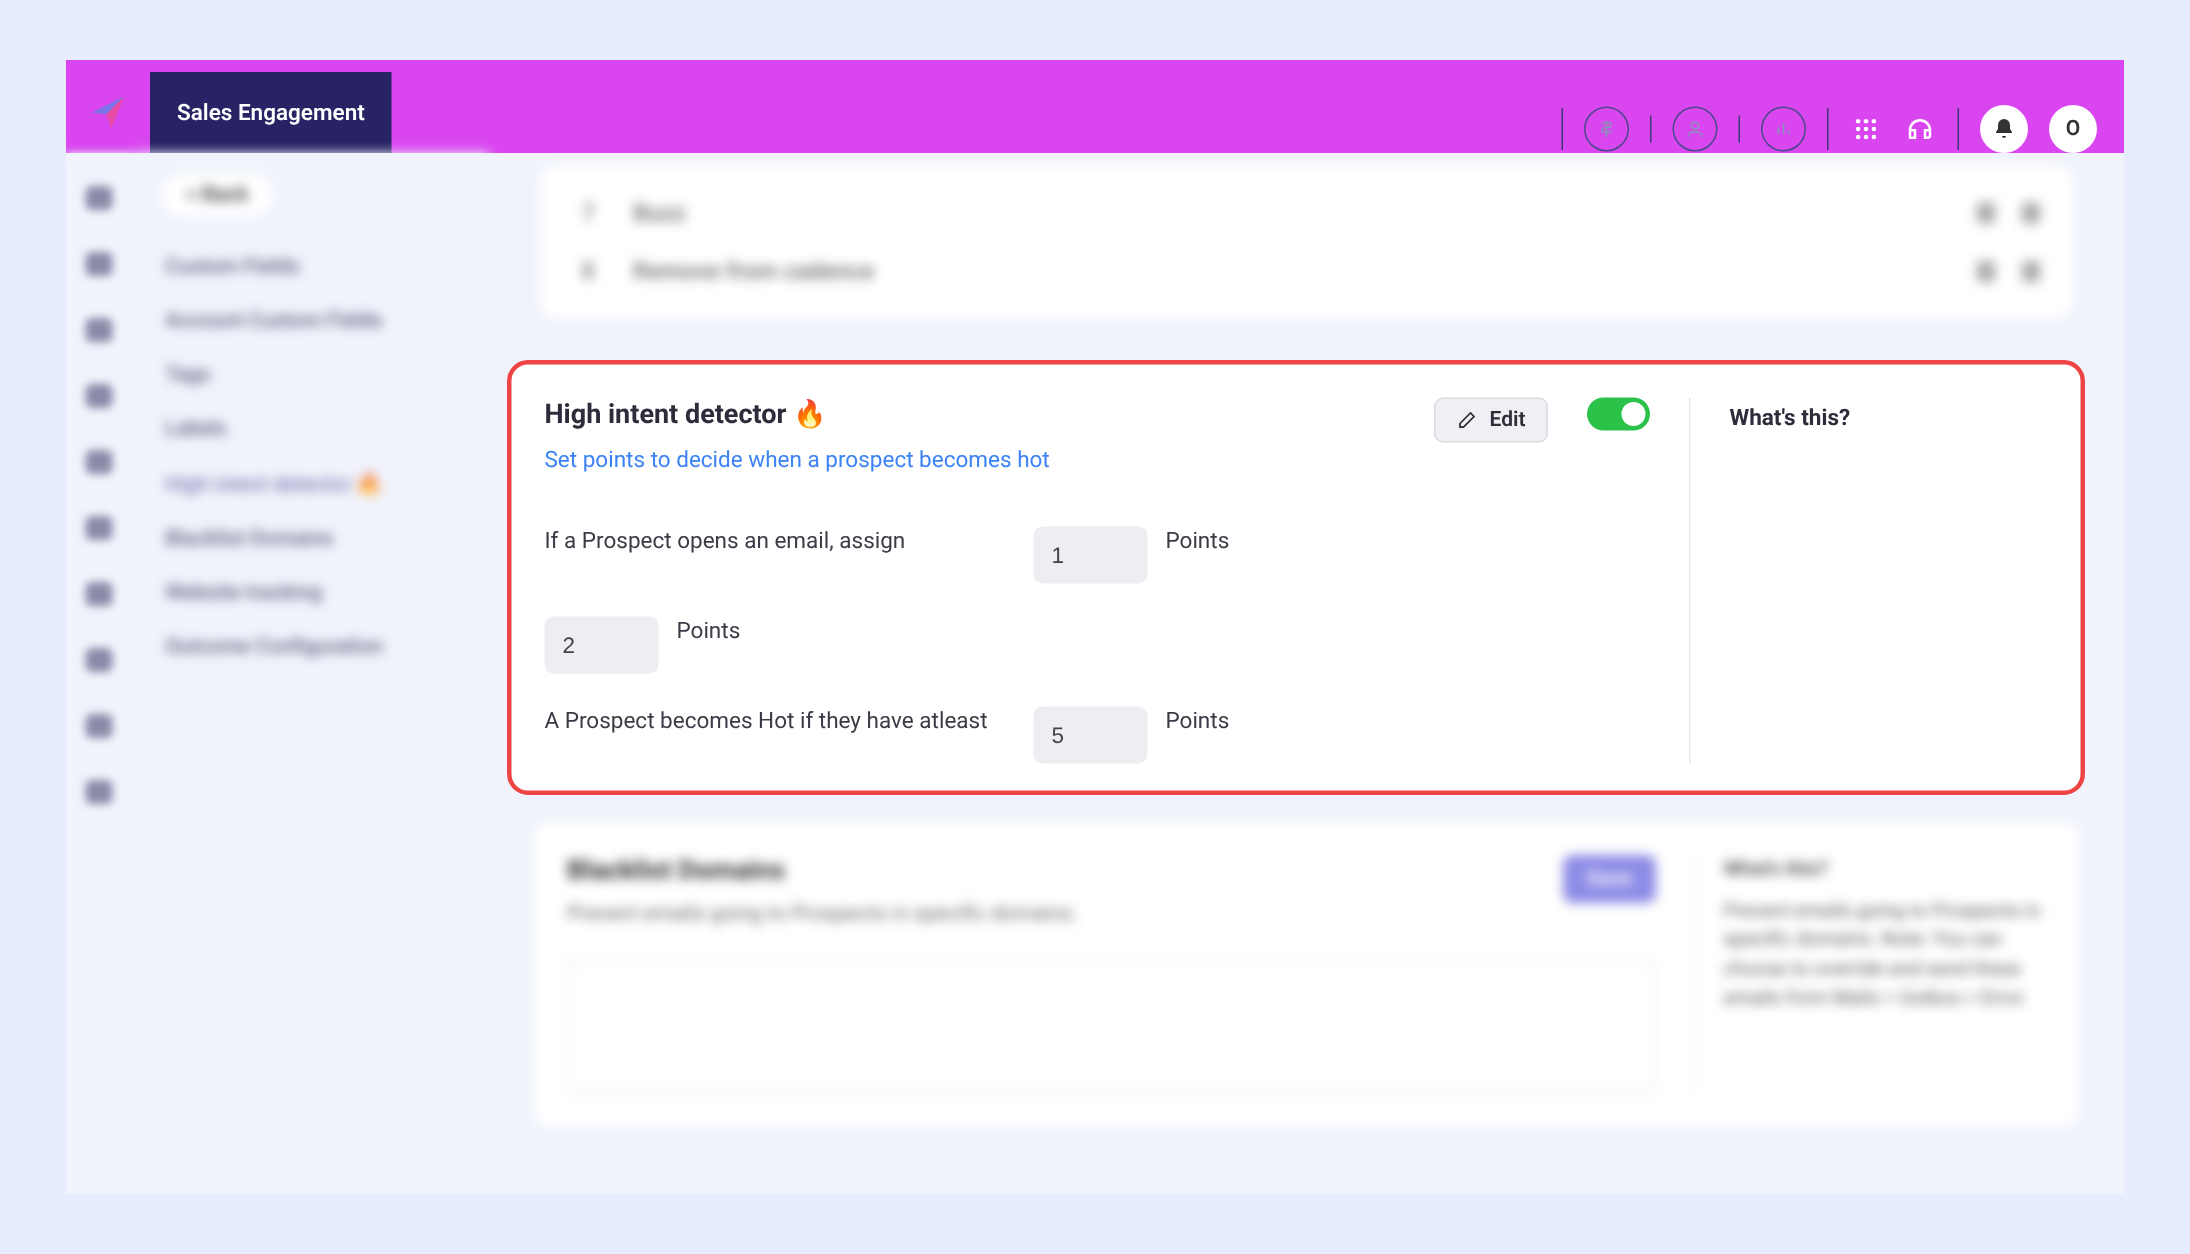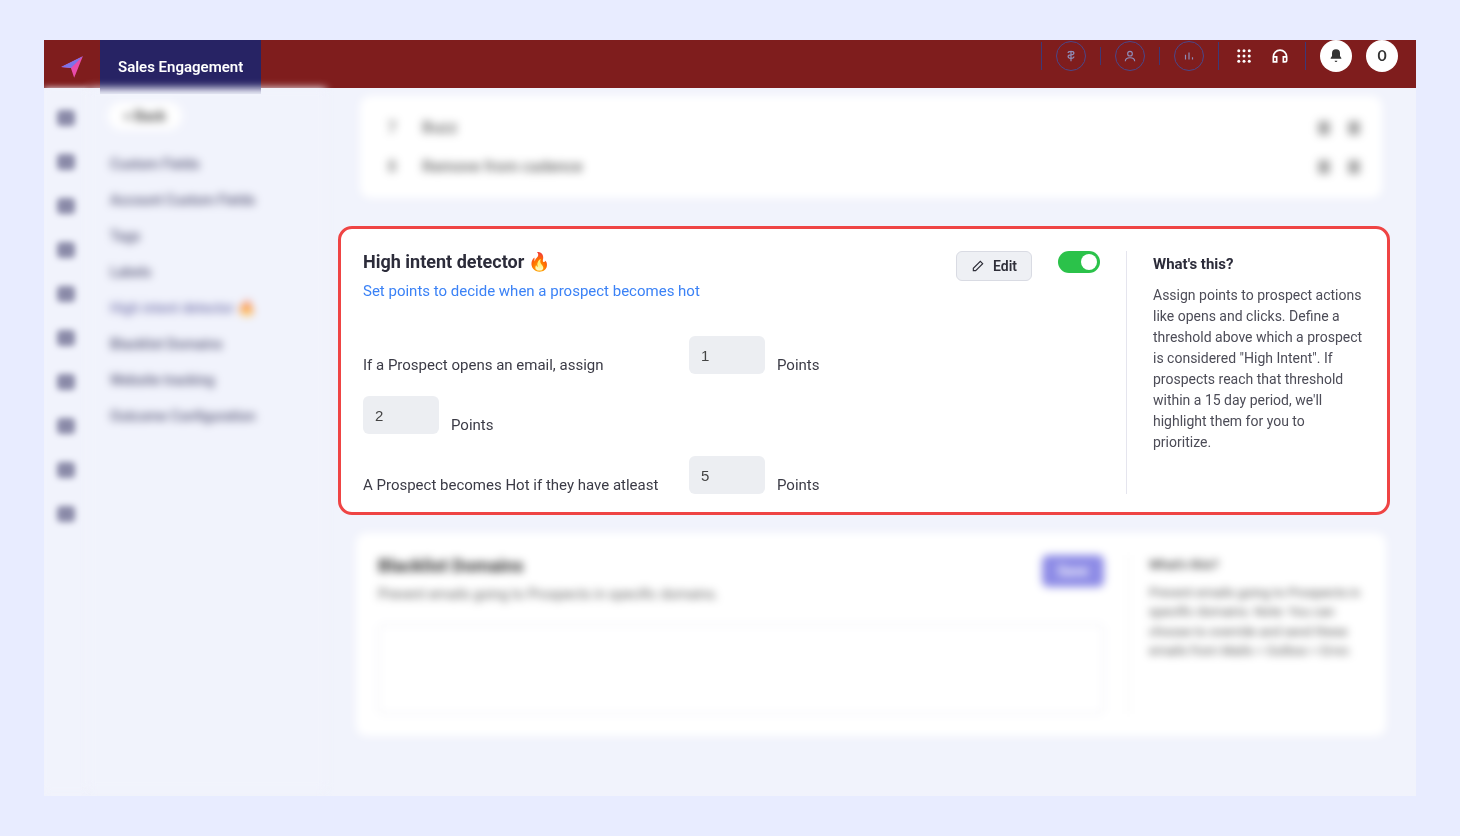--- a/index.html
+++ b/index.html
@@ -16,24 +16,24 @@
     left: 44px;
     top: 40px;
     width: 1372px;
     height: 756px;
     background: #f1f3fc;
     overflow: hidden;
   }
 
   
   .navbar {
-    height: 48px;
-    background: #7f1d1d;
+    height: 62px;
+    background: #d946ef;
     display: flex;
-    align-items: flex-start;
+    align-items: flex-end;
     color: #fff;
     position: relative;
   }
   .logo-box {
     width: 56px;
     height: 54px;
     display:flex;align-items:center;justify-content:center;
   }
   .logo-inner {
     width:26px;height:26px;position:relative;
@@ -144,21 +144,21 @@
     padding:6px 14px;display:flex;align-items:center;gap:8px;
     font-size:14px;font-weight:600;color:#2e2e38;cursor:pointer;
   }
   .toggle {
     width:42px;height:22px;background:#2bc24a;border-radius:11px;position:relative;cursor:pointer;
   }
   .toggle-knob {
     position:absolute;width:16px;height:16px;background:#fff;border-radius:50%;top:3px;right:3px;
   }
 
-  .rule-row { display:flex;align-items:flex-end;margin-top:22px;color:#3b3b46;font-size:15px;}
+  .rule-row { display:flex;align-items:flex-start;margin-top:22px;color:#3b3b46;font-size:15px;}
   .rule-row:first-of-type { margin-top:30px;}
   .rule-label { width:326px;}
   .rule-input {
     width:76px;height:38px;background:#eceef2;border:none;border-radius:6px;
     padding:0 12px;font-size:15px;color:#444;
   }
   .rule-unit { margin-left:12px; }
 
   .hid-note {
     margin-top:28px;font-size:13px;color:#7a7a86;
@@ -340,21 +340,20 @@
             <input class="rule-input" readonly="" value="5" style="">
             <div class="rule-unit">Points</div>
           </div>
 
         </div>
 
         <div class="hid-sep"></div>
 
         <div class="hid-right">
           <div class="whats-title">What's this?</div>
-          <div class="whats-body">Assign points to prospect actions like opens and clicks. Define a threshold above which a prospect is considered "High Intent". If prospects reach that threshold within a 15 day period, we'll highlight them for you to prioritize.</div>
         </div>
       </div>
 
       <div class="blurred-bottom">
         <div class="bb-card">
           <div class="bb-left">
             <div style="display:flex;">
               <div style="flex:1;">
                 <div class="bb-title">Blacklist Domains</div>
                 <div class="bb-sub">Prevent emails going to Prospects in specific domains.</div>

